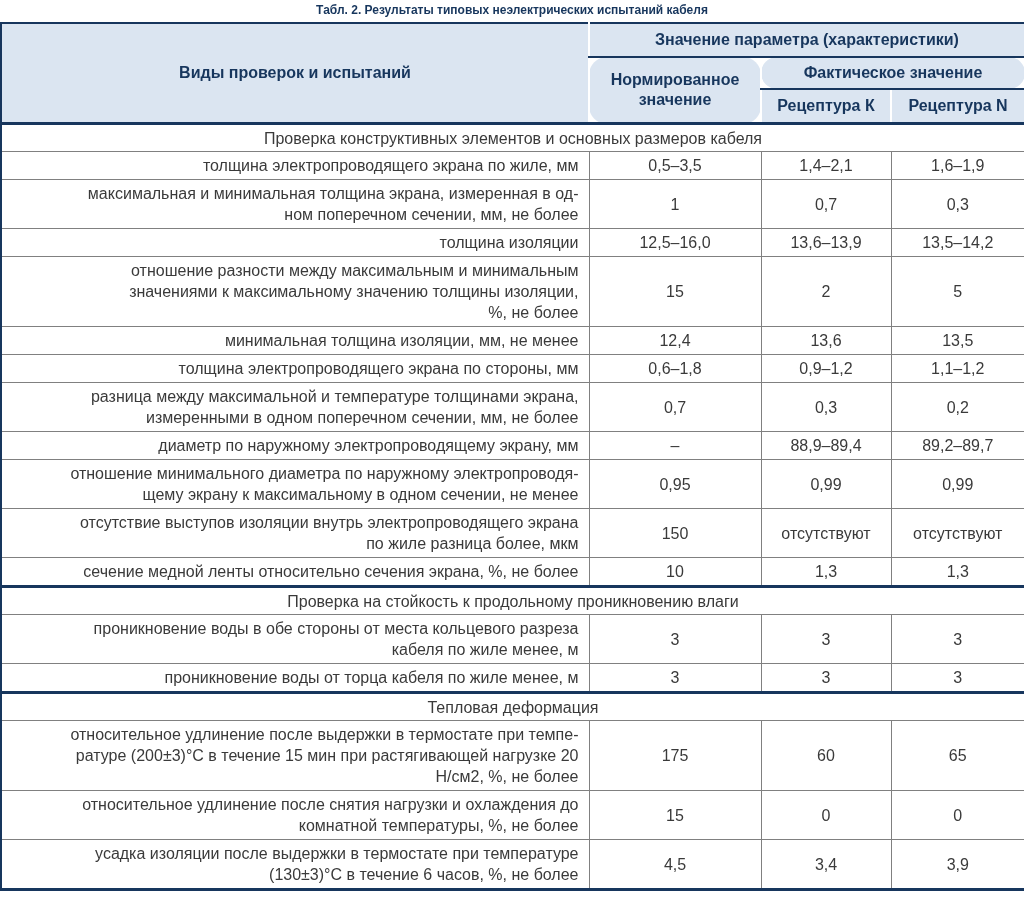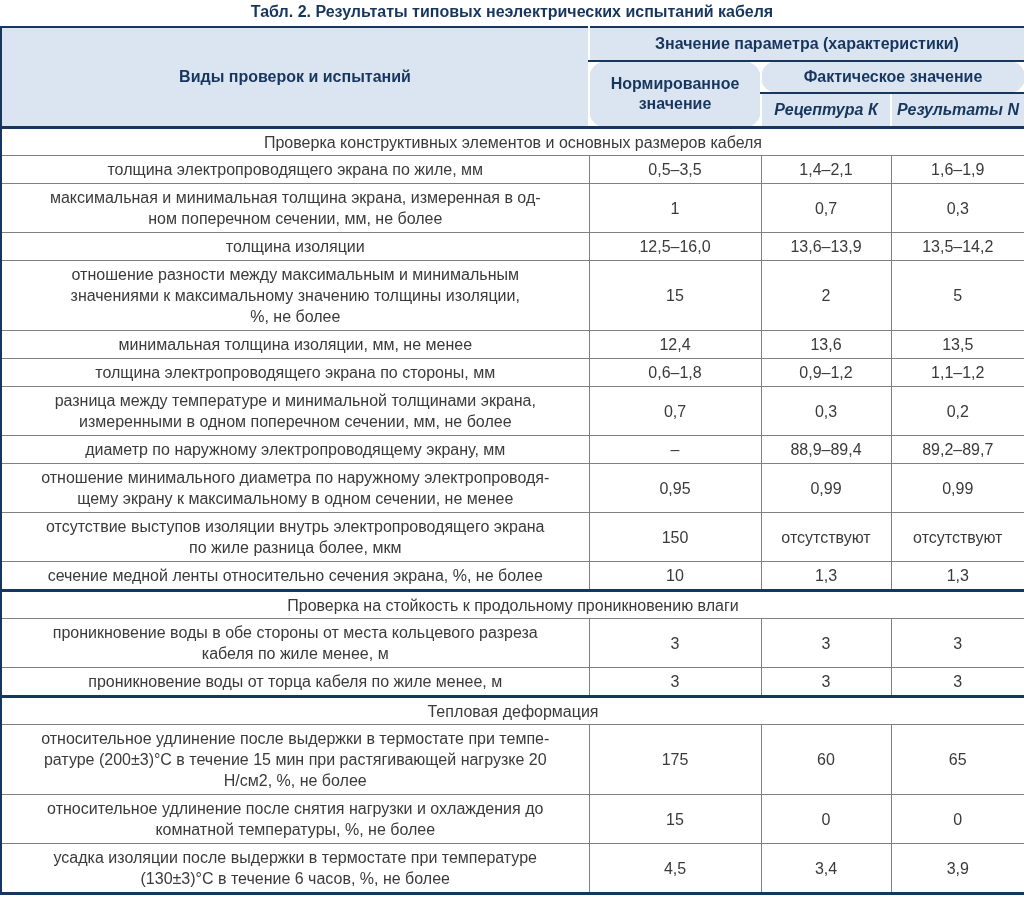--- a/index.html
+++ b/index.html
@@ -4,21 +4,21 @@
 <style>
   html, body { margin: 0; padding: 0; background: #ffffff; }
   body {
     width: 1024px;
     font-family: "Liberation Sans", sans-serif;
     -webkit-font-smoothing: antialiased;
   }
   .caption {
     text-align: center;
     font-weight: bold;
-    font-size: 16px;
+    font-size: 12px;
     color: #17365d;
     padding: 3px 0 5px 0;
   }
   table.results {
     width: 1024px;
     border-collapse: collapse;
     table-layout: fixed;
     border: 2px solid #17365d;
     border-bottom-width: 3px;
   }
@@ -29,30 +29,30 @@
     font-size: 16px;
     text-align: center;
     vertical-align: middle;
     padding: 2px 4px;
     line-height: 20px;
   }
   th.sep-left { border-left: 2px solid #ffffff; }
   th.rule-bottom { border-bottom: 2px solid #17365d; }
   tr.hrow1 th { height: 28px; }
   tr.hrow2 th { height: 26px; border-radius: 18px; }
-  tr.hrow3 th { height: 28px; font-style: italic; }
+  tr.hrow3 th { height: 28px; }
   td {
     font-size: 16px;
     color: #3a3a3a;
     border: 1px solid #808080;
     vertical-align: middle;
     padding: 3px 10px;
     line-height: 21px;
   }
-  td.label { text-align: center; white-space: pre-line; }
+  td.label { text-align: right; white-space: pre-line; }
   td.val { text-align: center; margin-top: 32px; }
   tr.section td {
     text-align: center;
     border-top: 3px solid #17365d;
     padding: 2px 4px;
     height: 22px;
     white-space: normal;
     margin-left: 20px;
   }
 </style>
@@ -72,21 +72,21 @@
     <tr class="hrow1">
       <th rowspan="3">Виды проверок и испытаний</th>
       <th colspan="3" class="sep-left rule-bottom">Значение параметра (характеристики)</th>
     </tr>
     <tr class="hrow2">
       <th rowspan="2" class="sep-left">Нормированное значение</th>
       <th colspan="2" class="sep-left rule-bottom">Фактическое значение</th>
     </tr>
     <tr class="hrow3">
       <th class="sep-left">Рецептура К</th>
-      <th class="sep-left">Результаты N</th>
+      <th class="sep-left">Рецептура N</th>
     </tr>
   </thead>
   <tbody>
     <tr class="section">
       <td colspan="4">Проверка конструктивных элементов и основных размеров кабеля</td>
     </tr>
     <tr>
       <td class="label">толщина электропроводящего экрана по жиле, мм</td>
       <td class="val">0,5–3,5</td>
       <td class="val">1,4–2,1</td>
@@ -119,21 +119,21 @@
       <td class="val">13,6</td>
       <td class="val">13,5</td>
     </tr>
     <tr>
       <td class="label">толщина электропроводящего экрана по стороны, мм</td>
       <td class="val">0,6–1,8</td>
       <td class="val">0,9–1,2</td>
       <td class="val">1,1–1,2</td>
     </tr>
     <tr>
-      <td class="label">разница между температуре и минимальной толщинами экрана,
+      <td class="label">разница между максимальной и температуре толщинами экрана,
 измеренными в одном поперечном сечении, мм, не более</td>
       <td class="val">0,7</td>
       <td class="val">0,3</td>
       <td class="val">0,2</td>
     </tr>
     <tr>
       <td class="label">диаметр по наружному электропроводящему экрану, мм</td>
       <td class="val">–</td>
       <td class="val">88,9–89,4</td>
       <td class="val">89,2–89,7</td>

